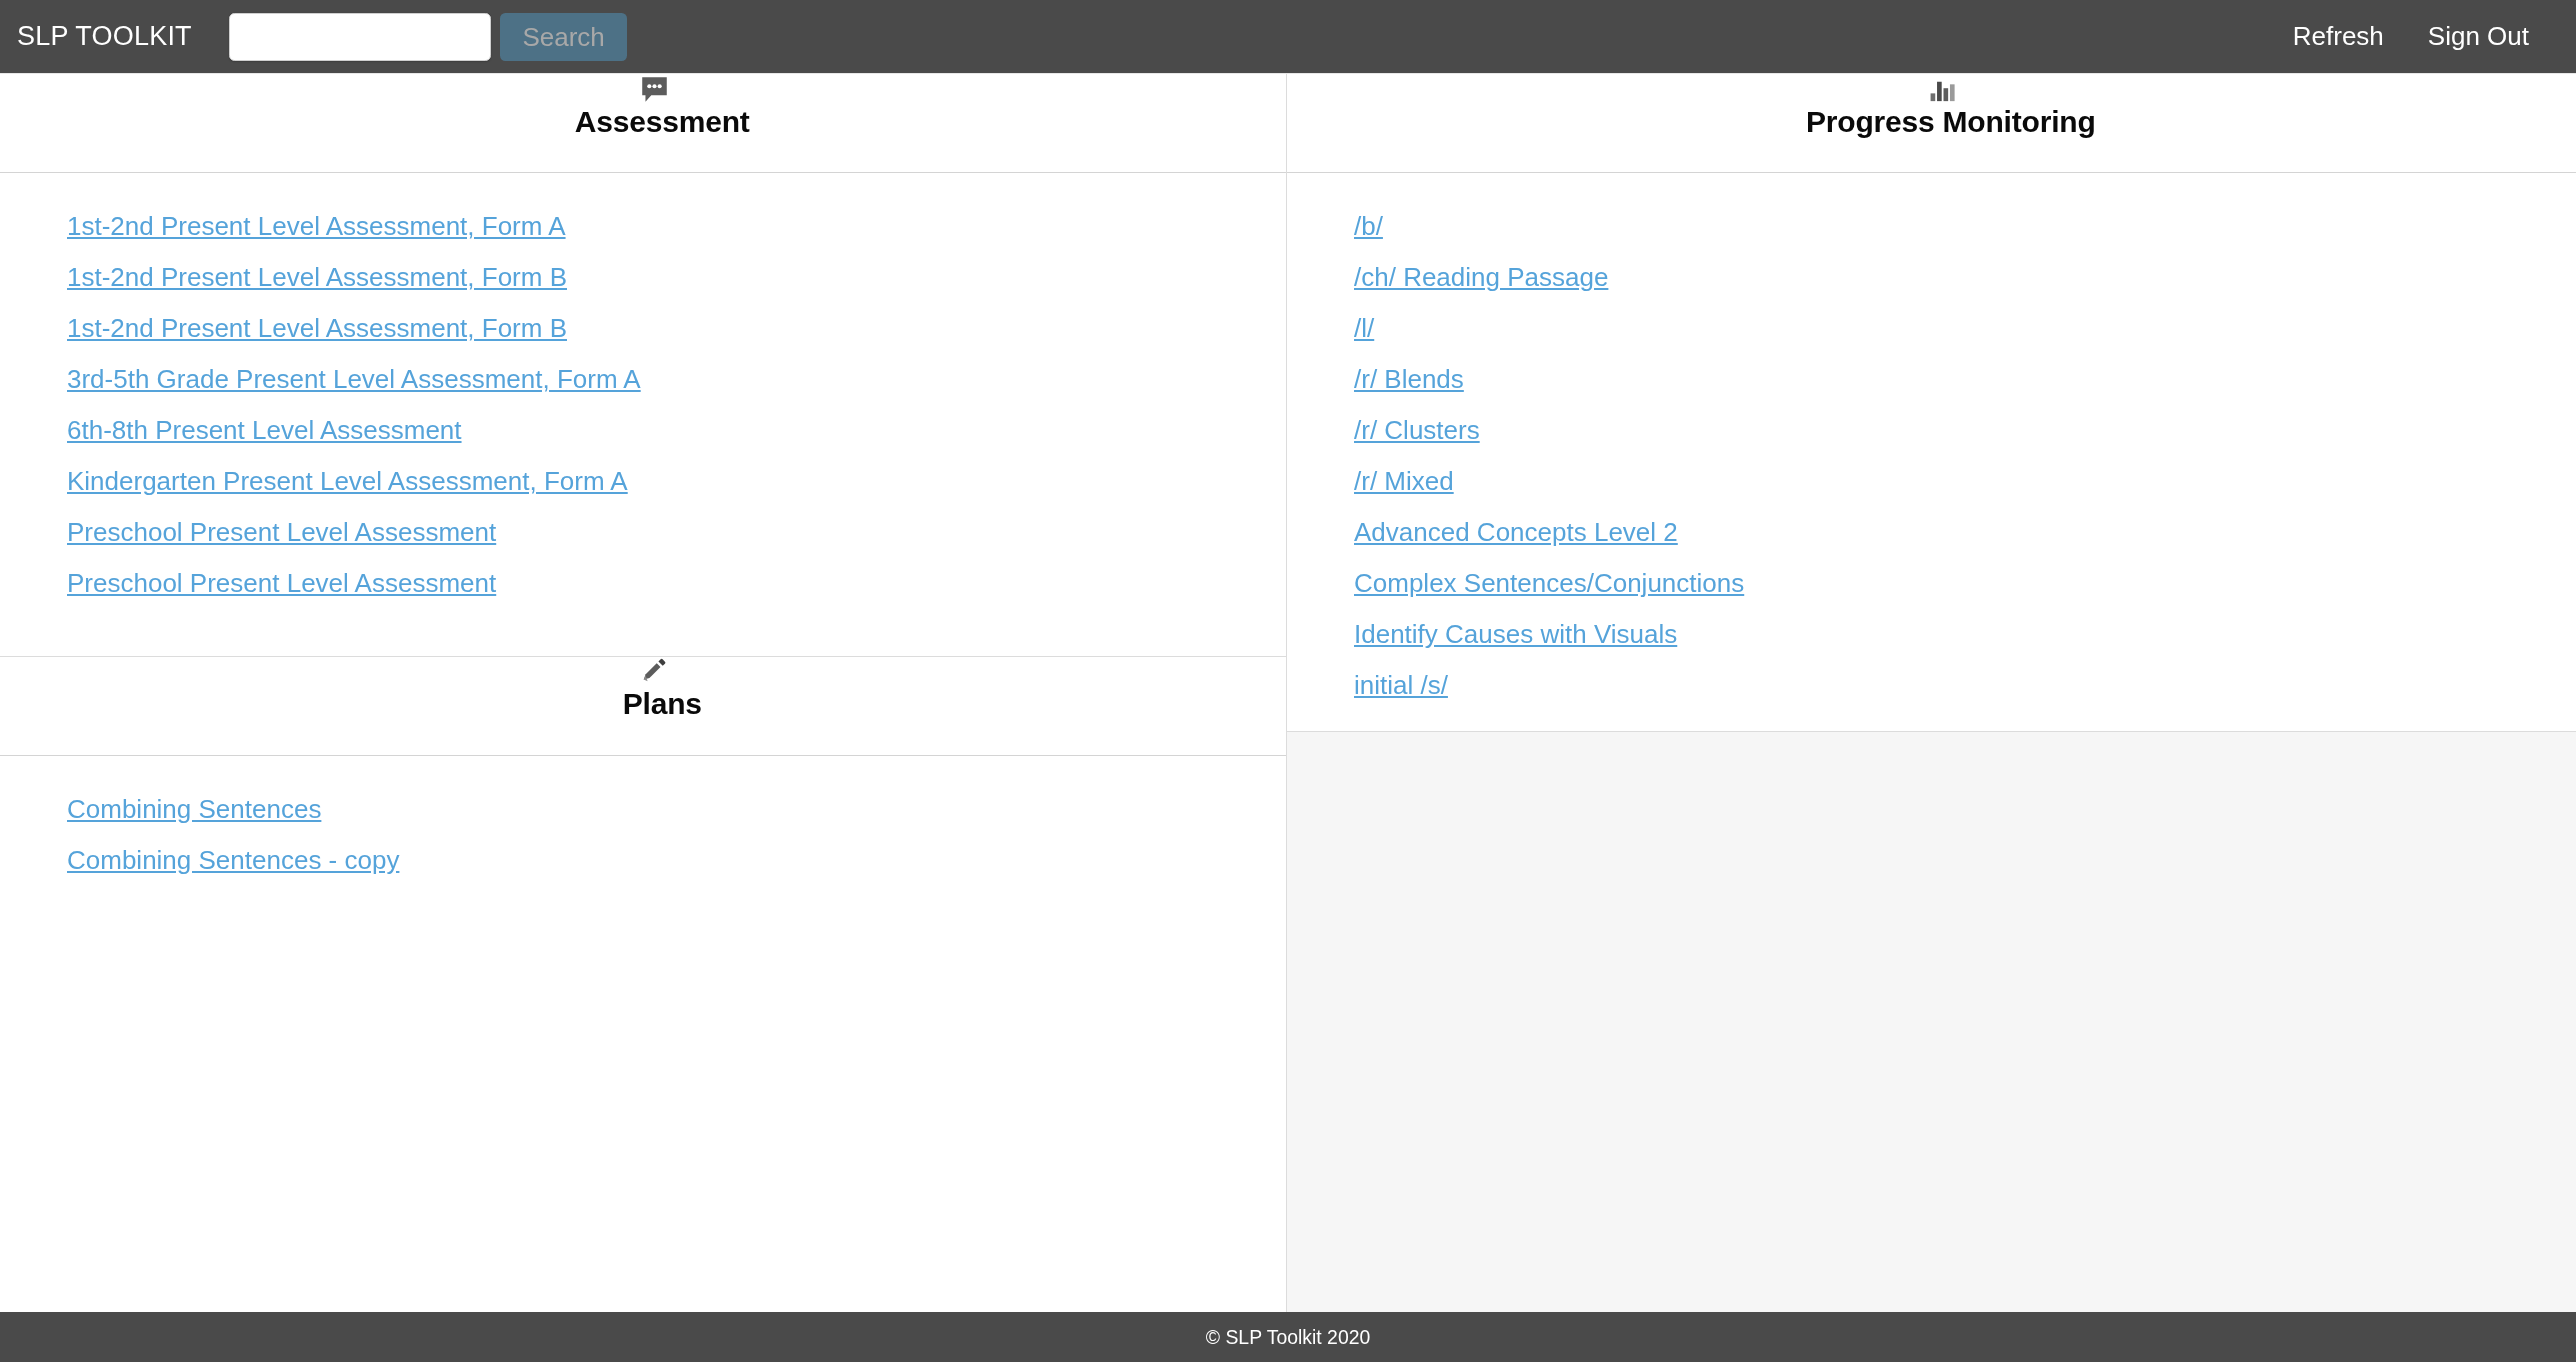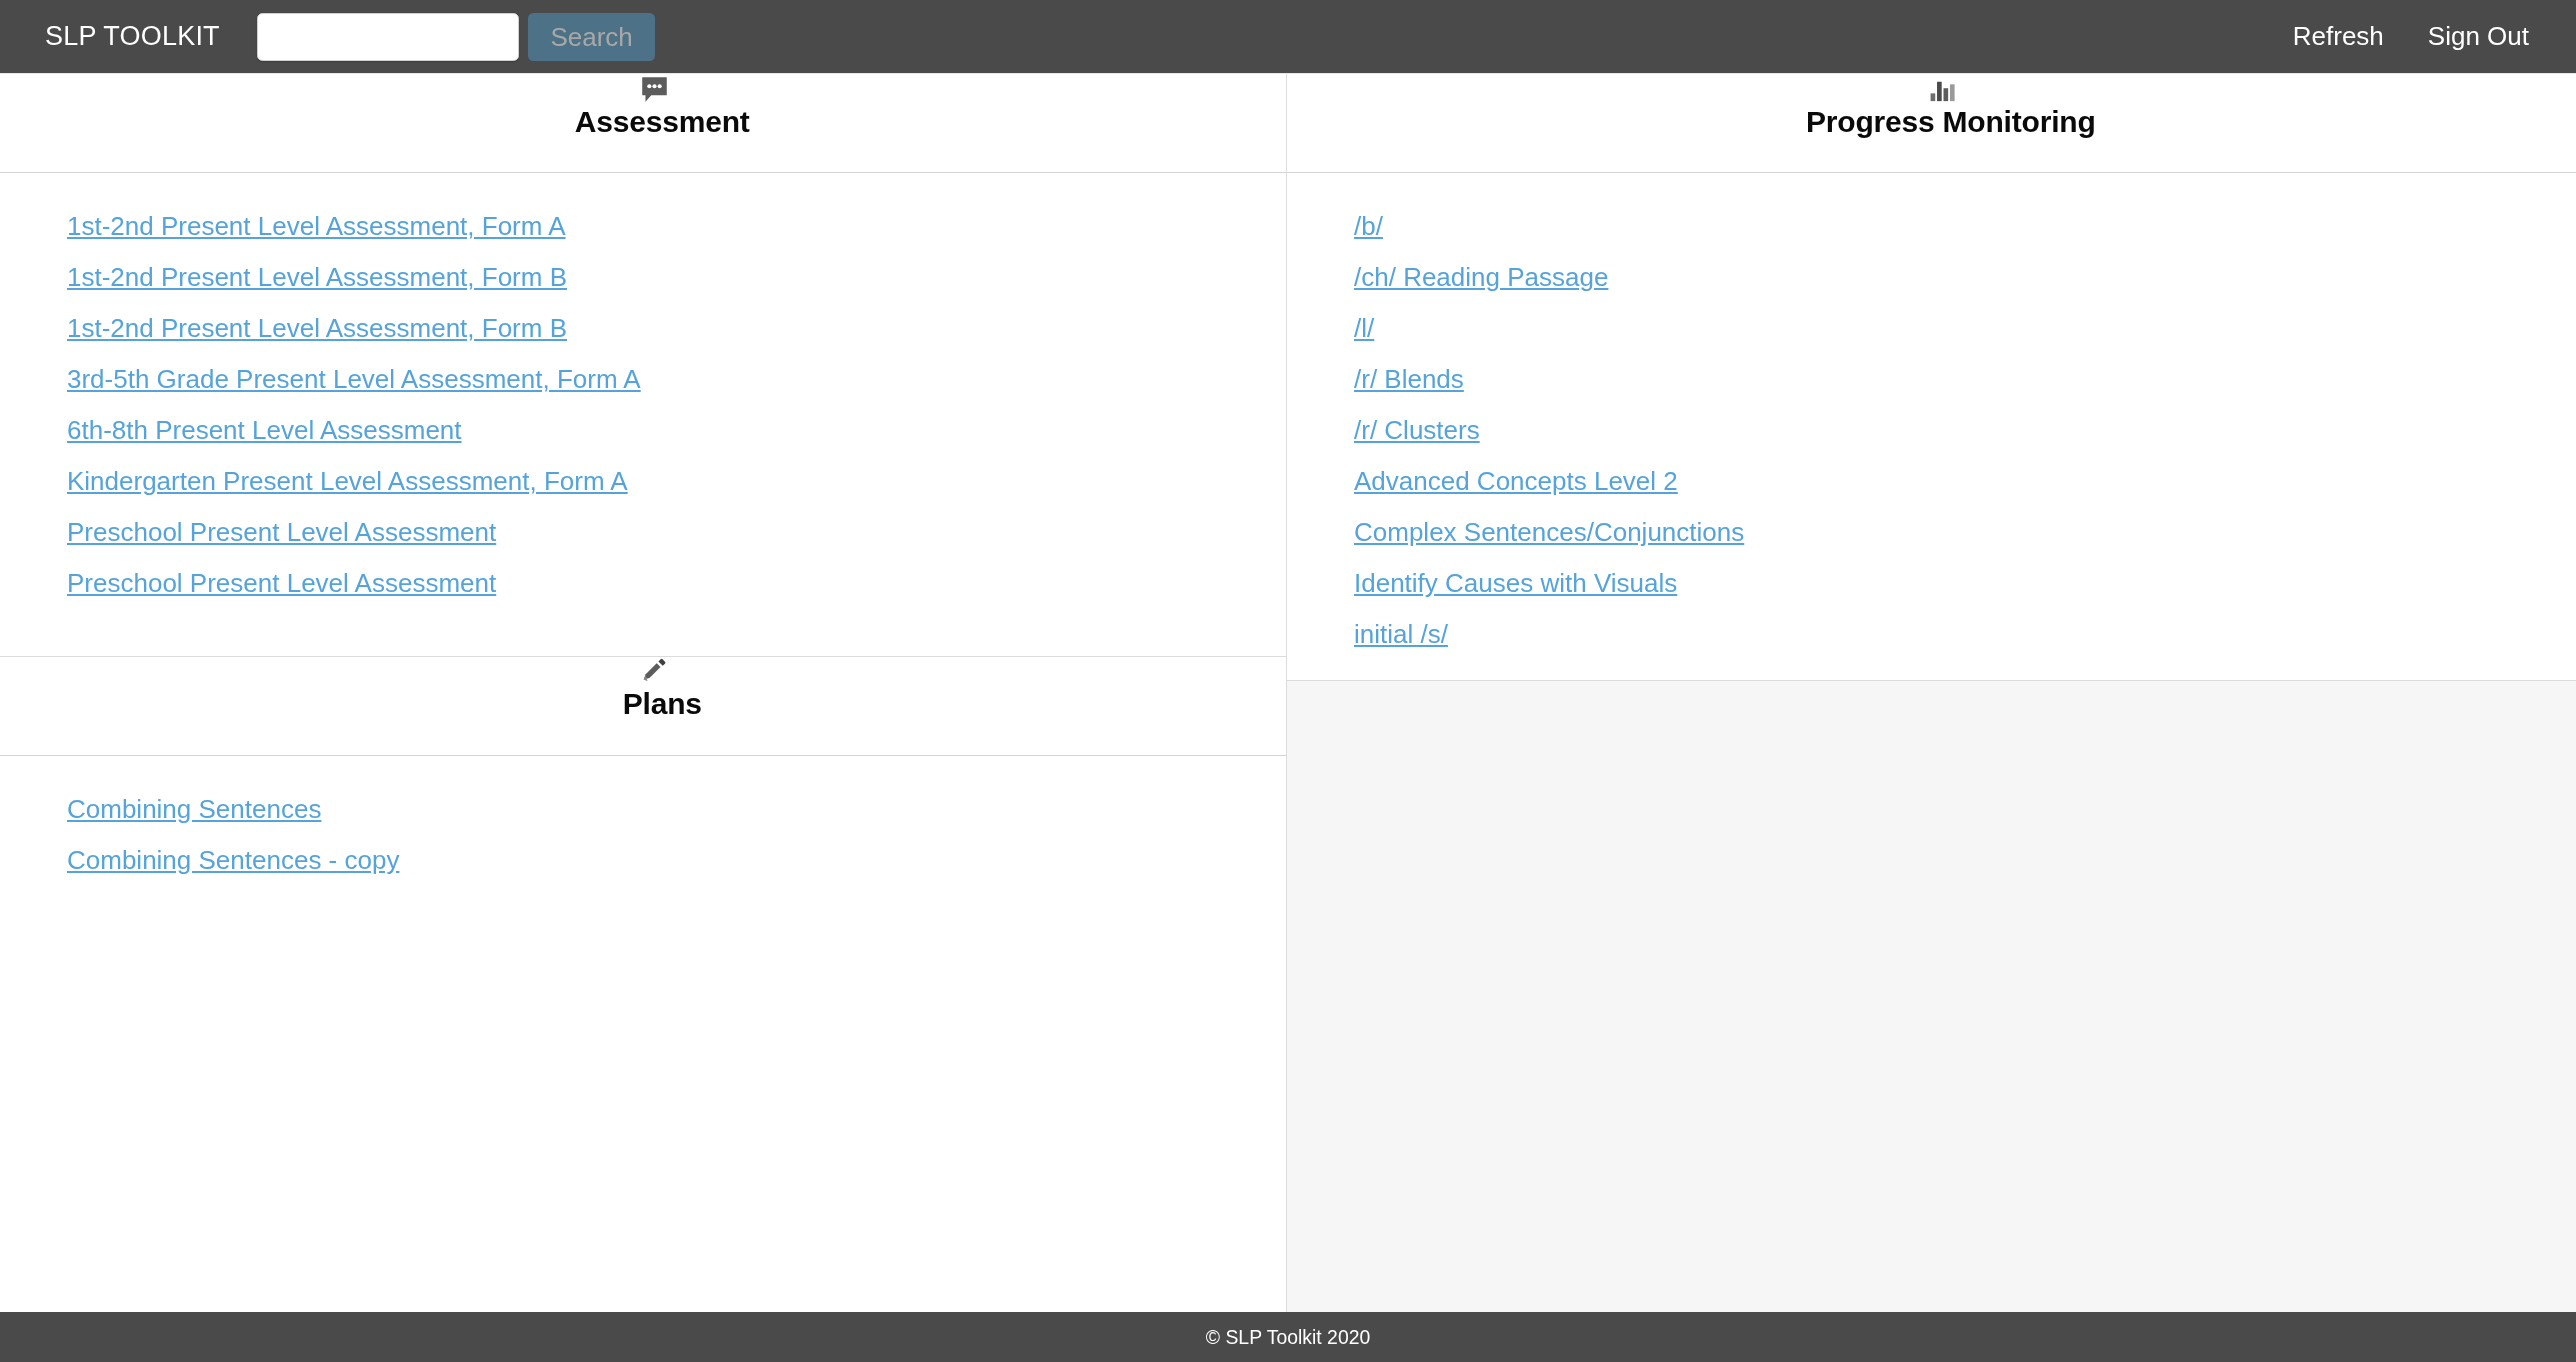--- a/index.html
+++ b/index.html
@@ -19,21 +19,21 @@
   }
 
   
   .topnav {
     height: 74px;
     flex: 0 0 74px;
     background: #4a4a4a;
     border-bottom: 0.8px solid #e7e7e7;
     display: flex;
     align-items: center;
-    padding: 0 47px 0 45px;
+    padding: 0 47px 0 17px;
     position: relative;
   }
   .brand {
     color: #ffffff;
     font-size: 27px;
     letter-spacing: 0.2px;
     font-weight: 400;
     white-space: nowrap;
     margin-right: 37px;
   }
@@ -276,20 +276,23 @@
           <div class="link-row">
               <a class="item-link" href="#">/l/</a>
             </div>
           <div class="link-row">
               <a class="item-link" href="#">/r/ Blends</a>
             </div>
           <div class="link-row">
               <a class="item-link" href="#">/r/ Clusters</a>
             </div>
           <div class="link-row">
+              <a class="item-link" href="#">/r/ Mixed</a>
+            </div>
+          <div class="link-row">
               <a class="item-link" href="#">Advanced Concepts Level 2</a>
             </div>
           <div class="link-row">
               <a class="item-link" href="#">Complex Sentences/Conjunctions</a>
             </div>
           <div class="link-row">
               <a class="item-link" href="#">Identify Causes with Visuals</a>
             </div>
           <div class="link-row">
               <a class="item-link" href="#">initial /s/</a>

